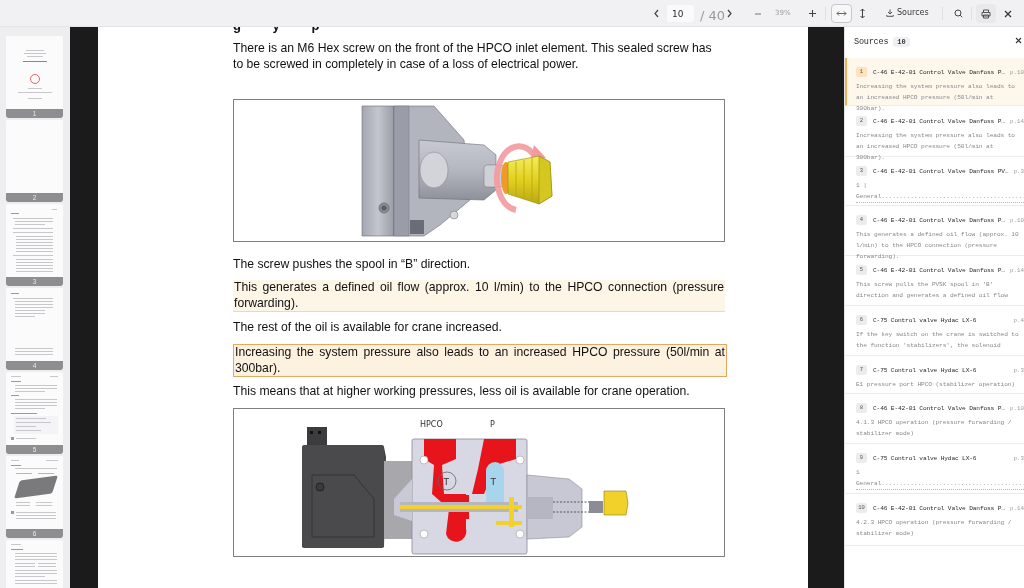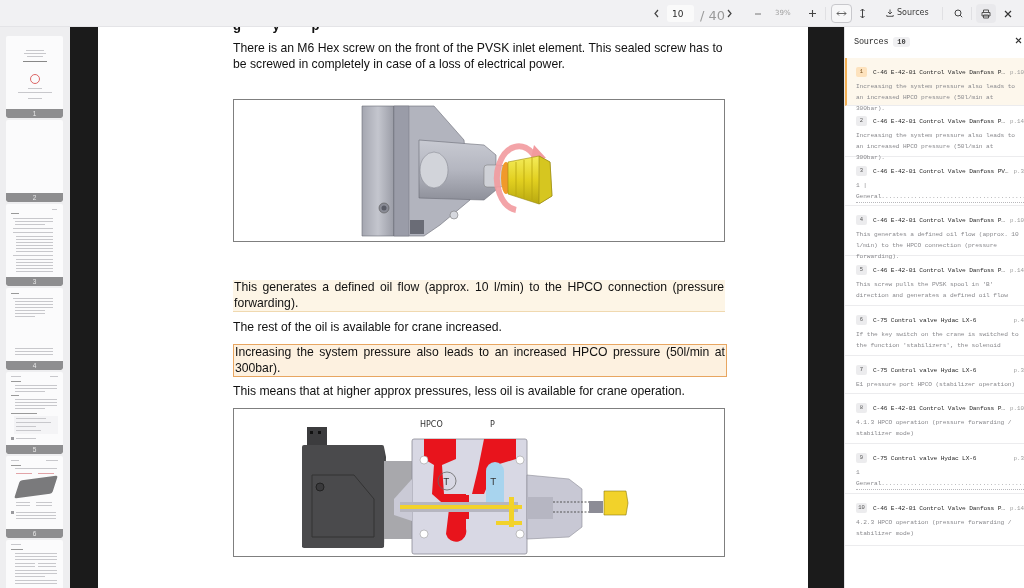--- a/index.html
+++ b/index.html
@@ -221,21 +221,21 @@
     <div class="line" style="left:9px;top:43px;width:42px;"></div>
 
   </div>
 </div>
 
 <div class="dark-left"></div>
 
 <div class="page">
   <div class="heading-cut" style="letter-spacing:14px;">g y p</div>
 
-  <div class="para" style="top:14px;">There is an M6 Hex screw on the front of the PVSK inlet element. This sealed screw has to be screwed in completely in case of a loss of electrical power.</div>
+  <div class="para" style="top:14px;">There is an M6 Hex screw on the front of the HPCO inlet element. This sealed screw has to be screwed in completely in case of a loss of electrical power.</div>
 
   <div class="fig" style="top:72px;height:143px;">
     <svg width="492" height="143" viewBox="0 0 492 143">
       <defs>
         <linearGradient id="gBody" x1="0" x2="1" y1="0" y2="0">
           <stop offset="0" stop-color="#a4a6b0"></stop>
             <stop offset="0.5" stop-color="#c4c6ce"></stop>
             <stop offset="1" stop-color="#9a9ca6"></stop>
         </linearGradient>
         <linearGradient id="gNeck" x1="0" x2="0" y1="0" y2="1">
@@ -266,28 +266,29 @@
       <path d="M300 45 L312 58 L296 62 Z" fill="#f29a9e"></path>
 
       <ellipse cx="272" cy="78" rx="5" ry="16" fill="#f09a2a"></ellipse>
 
       <path d="M274 62 L305 56 L316 62 L318 96 L305 104 L274 94 Z" fill="url(#gKnob)" stroke="#9a8a10" stroke-width="0.6"></path>
       <path d="M282 62 L282 96 M290 60 L290 98 M298 58 L298 100" stroke="#b8a410" stroke-width="0.8"></path>
       <path d="M305 56 L316 62 L318 96 L305 104 Z" fill="#d6c620" stroke="#8a7a10" stroke-width="0.5"></path>
     </svg>
   </div>
 
+  <div class="para" style="top:230px;">The screw pushes the spool in “B” direction.</div>
 
   <div class="para justify hl1" style="top:253px;padding:0 1px;">This generates a defined oil flow (approx. 10 l/min) to the HPCO connection (pressure forwarding).</div>
 
   <div class="para" style="top:293px;">The rest of the oil is available for crane increased.</div>
 
   <div class="para justify hl2" style="top:317px;width:494px;padding:0 1px;">Increasing the system pressure also leads to an increased HPCO pressure (50l/min at 300bar).</div>
 
-  <div class="para" style="top:357px;">This means that at higher approx pressures, less oil is available for crane operation.</div>
+  <div class="para" style="top:357px;">This means that at higher working pressures, less oil is available for crane operation.</div>
 
   <div class="fig" style="top:381px;height:149px;">
     <svg width="492" height="149" viewBox="0 0 492 149">
 
       <rect x="73" y="18" width="20" height="20" fill="#3c3c3e"></rect>
       <rect x="76" y="22" width="3" height="3" fill="#111"></rect>
         <rect x="84" y="22" width="3" height="3" fill="#111"></rect>
       <path d="M68 38 L150 38 L152 48 L150 138 L68 138 Z" fill="#444446"></path>
       <rect x="68" y="36" width="82" height="103" rx="2" fill="#4a4a4c"></rect>
       <path d="M78 66 L120 66 L140 90 L140 128 L78 128 Z" fill="none" stroke="#333" stroke-width="1"></path>

